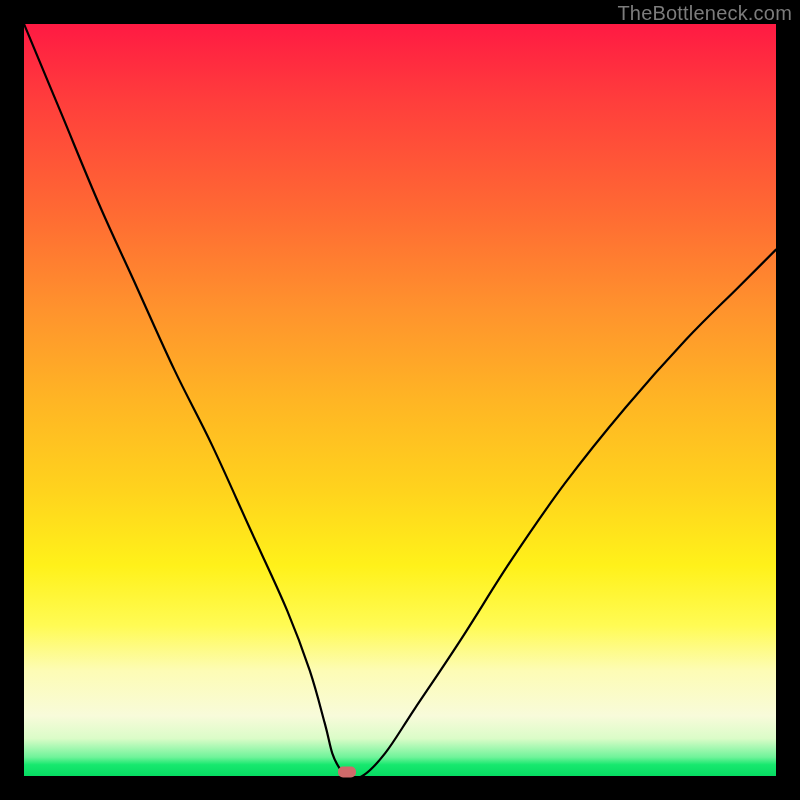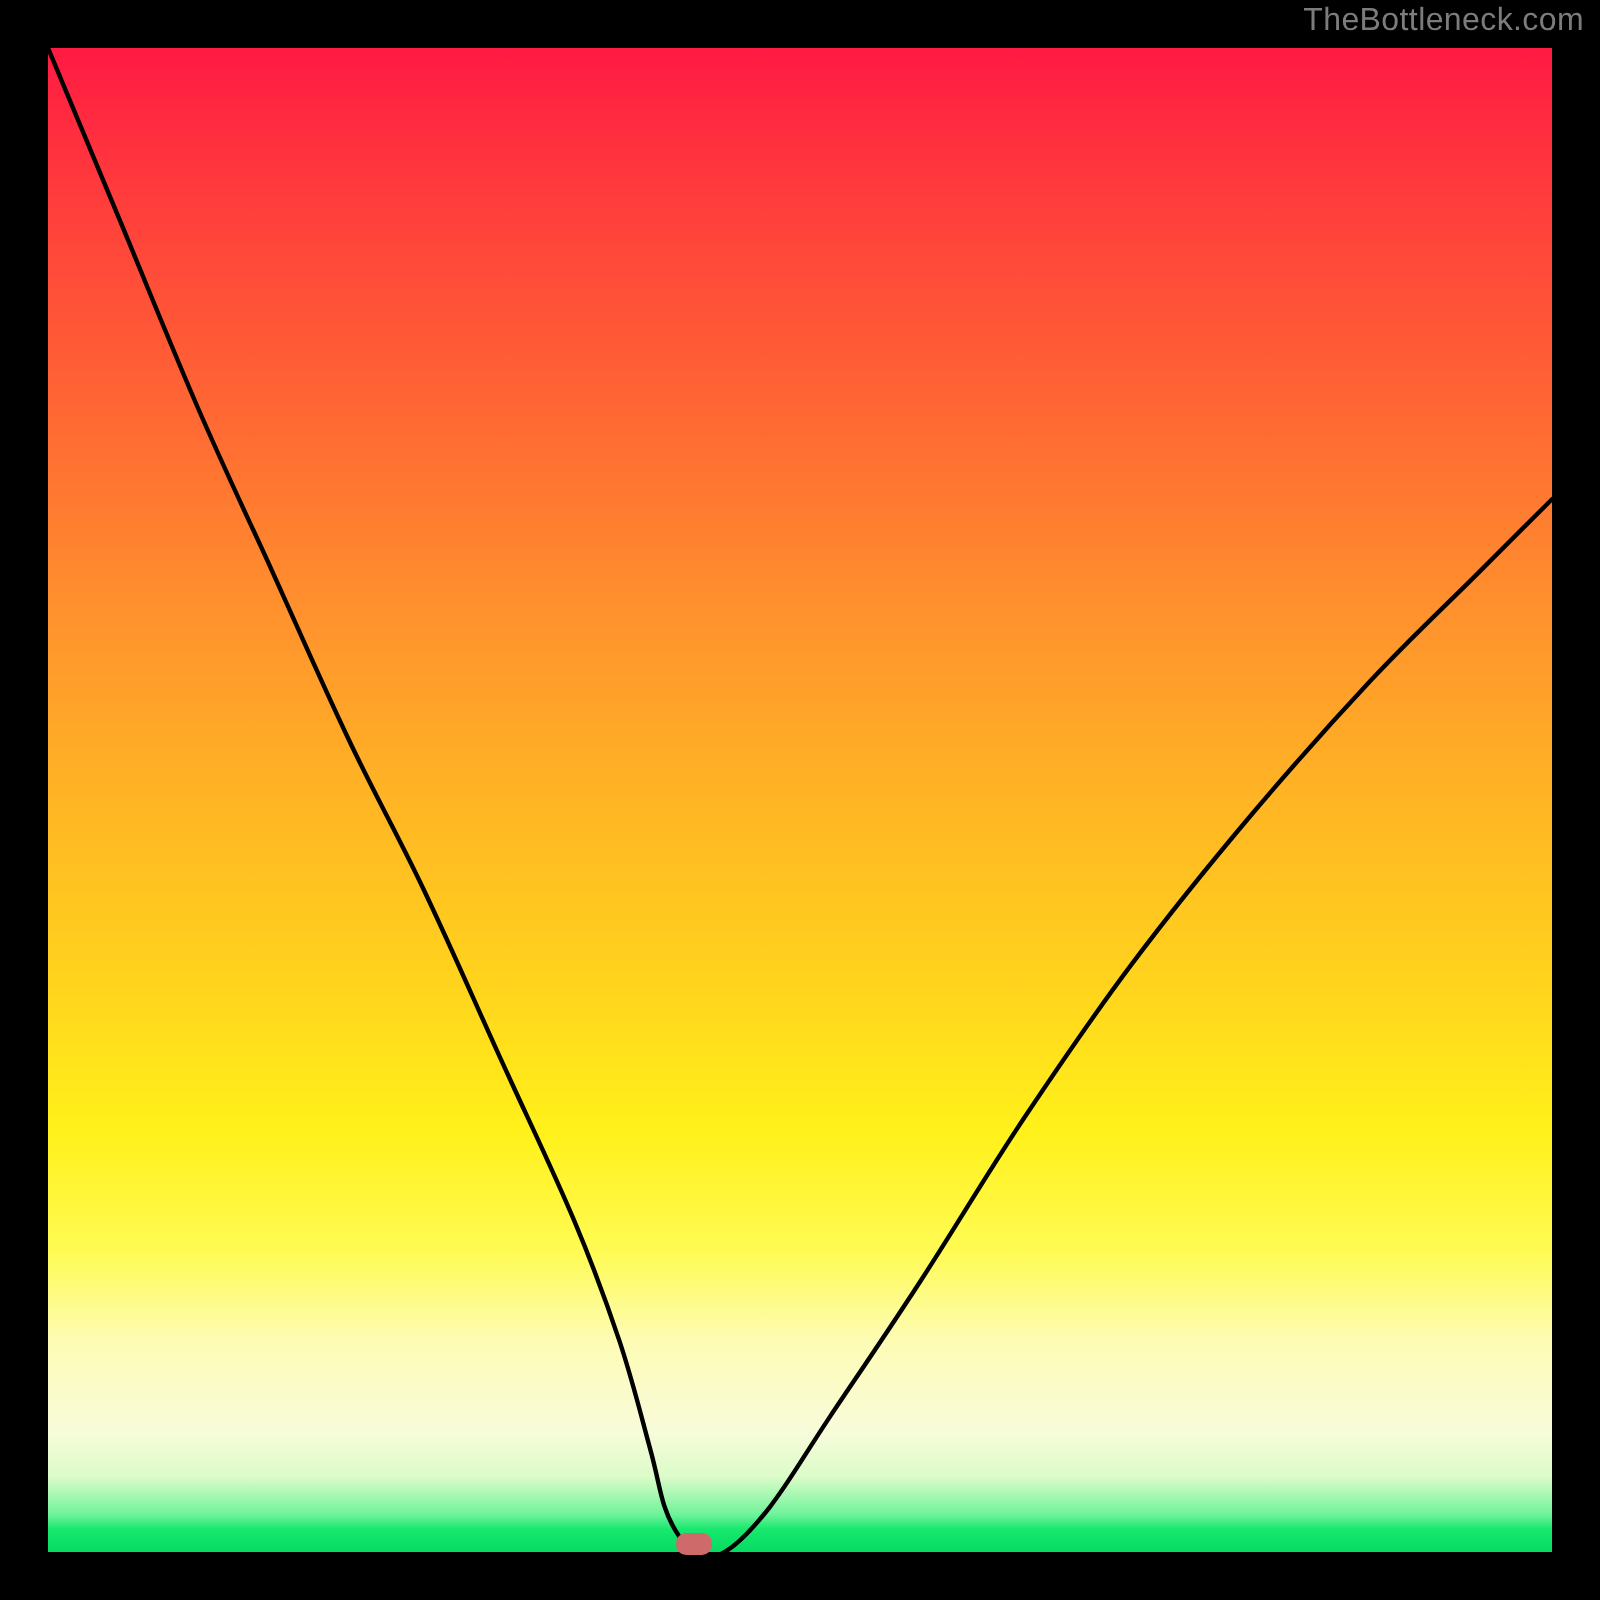--- a/index.html
+++ b/index.html
@@ -49,21 +49,21 @@
     left: 0;
     top: 0;
     width: 752px;
     height: 752px;
   }
   .watermark {
     position: absolute;
     top: 2px;
     right: 8px;
     color: #7c7c7c;
-    font-size: 16px;
+    font-size: 20px;
     letter-spacing: 0.2px;
     font-weight: 400;
     text-align: right;
   }
   .marker {
     position: absolute;
     width: 18px;
     height: 11px;
     border-radius: 5px;
     background: #cf6a6a;

